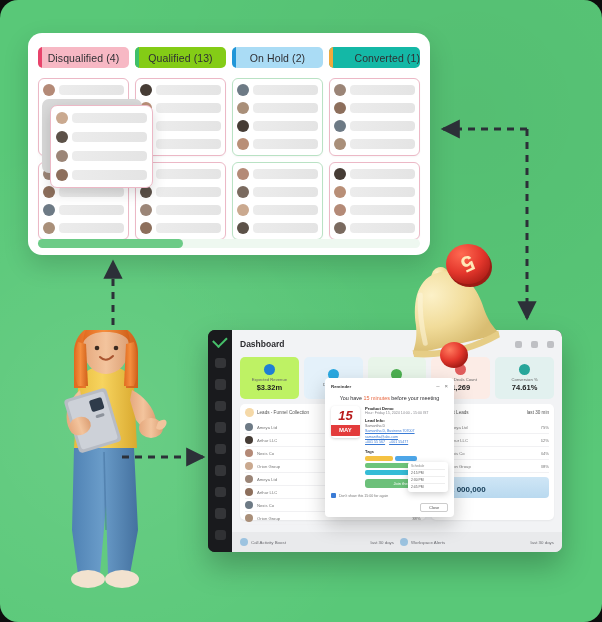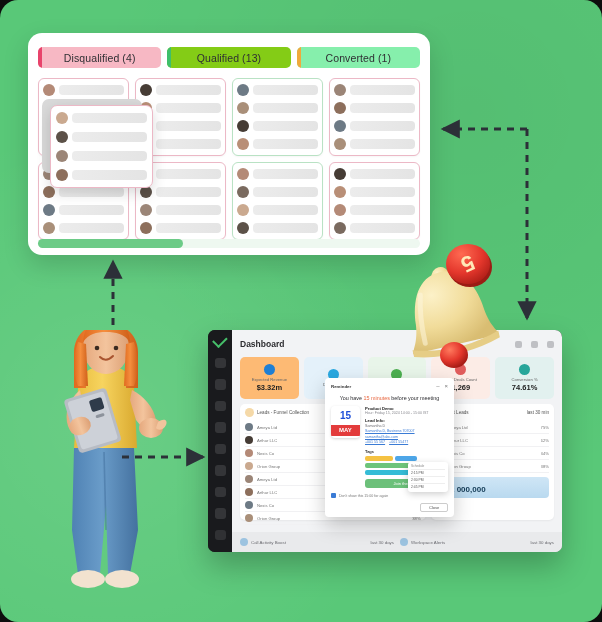--- a/index.html
+++ b/index.html
@@ -244,21 +244,21 @@
     margin: 6px 0 5px 0;
   }
   .rem-headline b { color: #e8663f; font-weight: normal; }
   .rem-body { display: flex; gap: 5px; }
   .date-badge {
     width: 29px; flex: 0 0 29px;
     background: #fff; border-radius: 4px;
     box-shadow: 0 1px 3px rgba(0,0,0,.16);
     overflow: hidden; text-align: center; height: 32px;
   }
-  .date-badge .d { font-size: 10px; color: #1d4ed8; line-height: 19px; font-weight: bold; }
+  .date-badge .d { font-size: 13px; color: #b91c1c; line-height: 19px; font-weight: bold; font-style: italic; }
   .date-badge .m {
     background: #e33c3c; color: #fff; font-size: 6px;
     line-height: 11px; font-weight: bold;
   }
   .rem-info { flex: 1; min-width: 0; }
   .rem-info .h { font-size: 4.2px; color: #222; font-weight: bold; }
   .rem-info .s { font-size: 3.6px; color: #8a8a90; margin-bottom: 3px; }
   .rem-info .lh { font-size: 4.2px; color: #222; font-weight: bold; margin-bottom: 1px; }
   .rem-info .li { font-size: 3.6px; color: #6a6a70; line-height: 5.4px; }
   .rem-info .li a { color: #3a7bd5; text-decoration: underline; }
@@ -309,21 +309,25 @@
 
     <div class="kanban-tabs">
       <div class="tab" style="background: rgb(247, 184, 196);">
         <span class="tab-bar" style="background: rgb(232, 67, 107);"></span>
         <span class="tab-label">Disqualified (4)</span>
       </div>
       <div class="tab" style="background: #84cc16;">
         <span class="tab-bar" style="background: rgb(63, 191, 107);"></span>
         <span class="tab-label">Qualified (13)</span>
       </div>
-      <div class="tab" style="background: #86efac;">
+      <div class="tab" style="background: rgb(170, 220, 245);">
+        <span class="tab-bar" style="background: rgb(33, 150, 216);"></span>
+        <span class="tab-label">On Hold (2)</span>
+      </div>
+      <div class="tab" style="background: #14b8a6; justify-content: flex-end;">
         <span class="tab-bar" style="background: rgb(240, 169, 60);"></span>
         <span class="tab-label">Converted (1)</span>
       </div>
     </div>
 
     <div class="kanban-cols" id="kanban-cols">
         <div class="col">
           <div class="card pink">
             <div class="row">
               <span class="av" style="background: rgb(180, 138, 119);"></span>
@@ -521,21 +525,21 @@
       <div class="dash-topbar">
         <div class="dash-title">Dashboard</div>
         <div class="dash-top-icons">
           <i></i>
           <i></i>
           <i></i>
         </div>
       </div>
 
       <div class="stats" id="stats-row">
-          <div class="stat" style="background: #fdba74;">
+          <div class="stat" style="background: #bef264;">
             <div class="dot" style="background: rgb(31, 127, 212);"></div>
             <div class="lbl">Expected Revenue</div>
             <div class="val">$3.32m</div>
           </div>
           <div class="stat" style="background: rgb(228, 241, 250);">
             <div class="dot" style="background: rgb(42, 168, 224);"></div>
             <div class="lbl">Deals Won</div>
             <div class="val"></div>
           </div>
           <div class="stat" style="background: rgb(232, 245, 233);">

